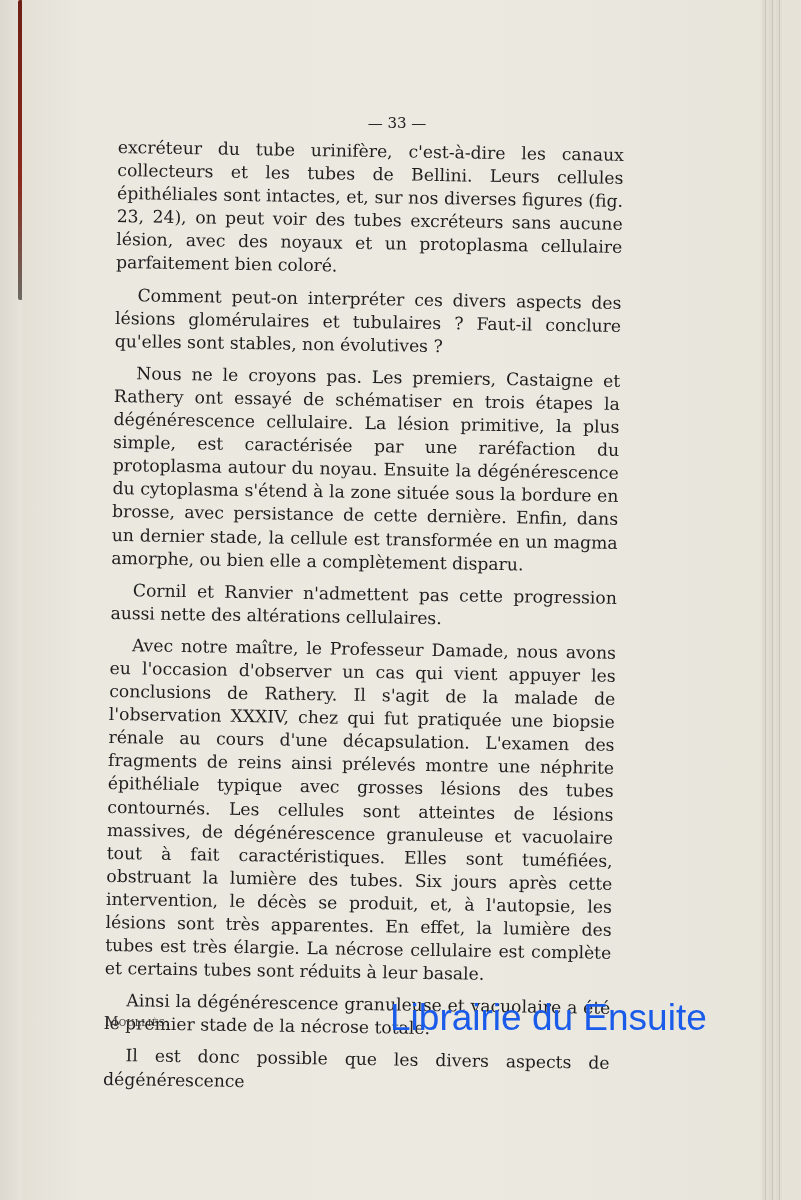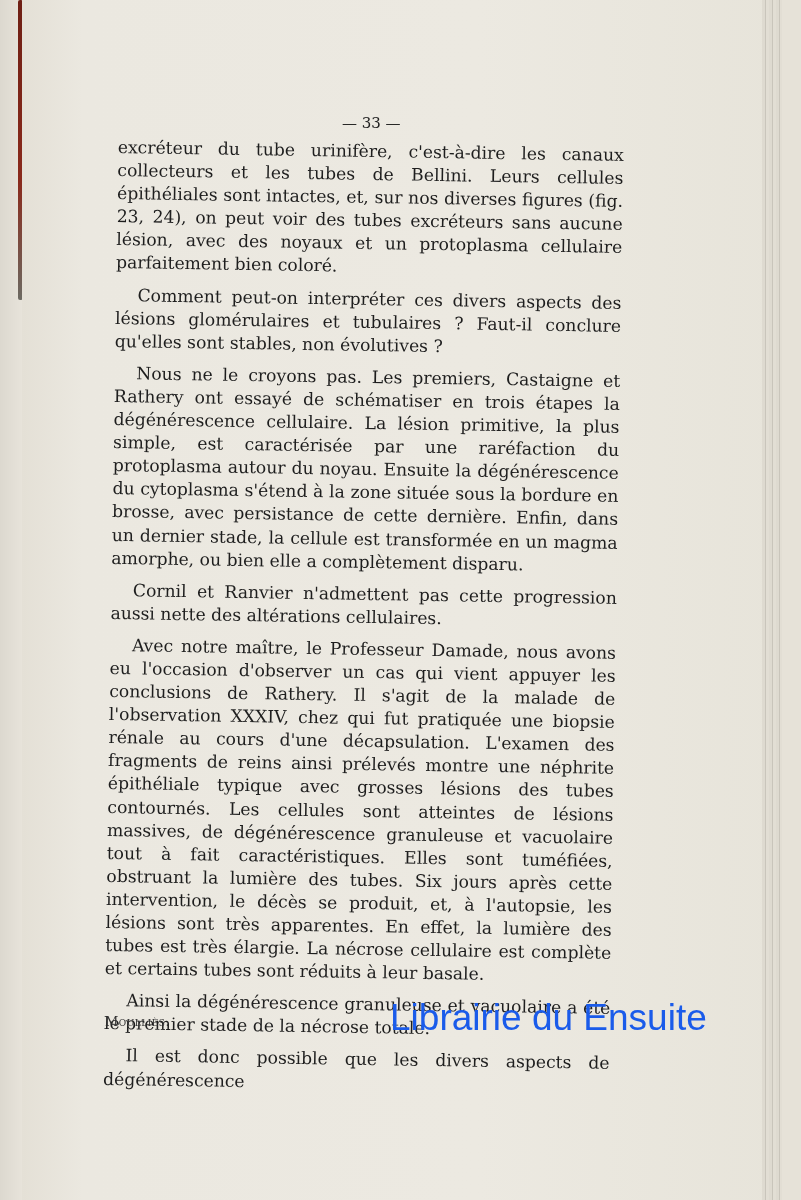--- a/index.html
+++ b/index.html
@@ -19,21 +19,21 @@
   }
   .page {
     position: absolute; left: 22px; top: 0; width: 760px; height: 1200px;
     background: linear-gradient(to right, #e4e0d6 0%, #ebe8e0 8%, #ece9e1 60%, #e7e4da 100%);
   }
   .page-edges {
     position: absolute; right: 0; top: 0; width: 20px; height: 1200px;
     background: repeating-linear-gradient(to right, #dedad0 0 3px, #c9c5bb 3px 4px, #e2ded4 4px 7px);
   }
   .page-number {
-    position: absolute; left: 342px; top: 114px; width: 110px; text-align: left;
+    position: absolute; left: 342px; top: 114px; width: 110px; text-align: center;
     font-size: 15px; color: #222;
   }
   .text {
     position: absolute; left: 118px; top: 136px; width: 506px;
     font-size: 17.2px; line-height: 23.1px; color: #1e1e1e;
     text-align: justify; transform: rotate(0.9deg); transform-origin: 0 0;
   }
   .text p { margin: 0 0 9px 0; text-indent: 22px; }
   .text p.cont { text-indent: 0; }
   .text p:last-child { margin-bottom: 0; }

